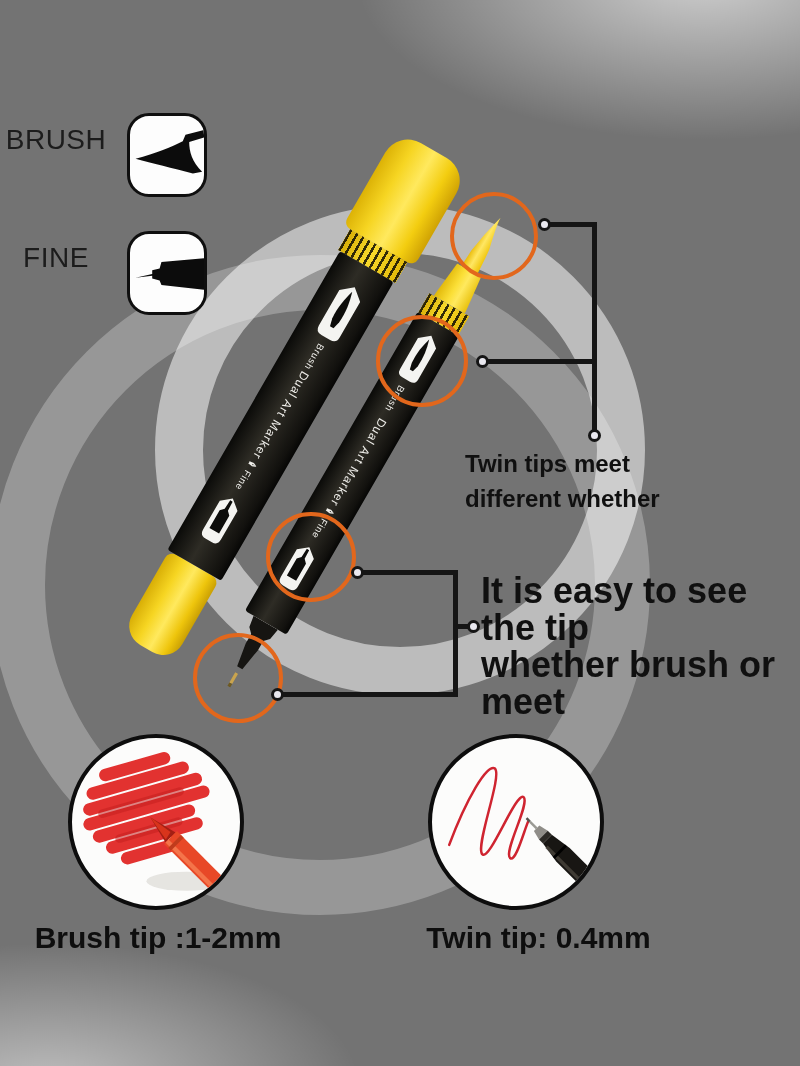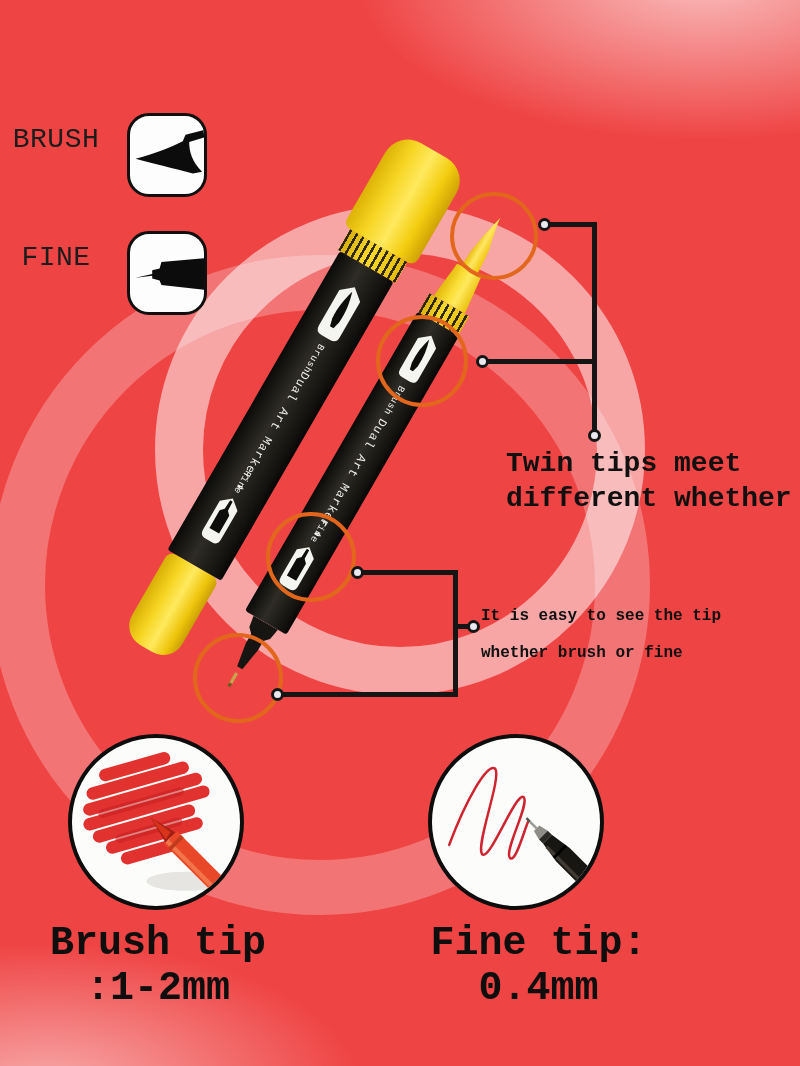--- a/index.html
+++ b/index.html
@@ -1,20 +1,20 @@
 <!DOCTYPE html>
 <html><head>
 <meta charset="utf-8">
 <style>
   * { margin:0; padding:0; box-sizing:border-box; }
   html,body { background:#cfcfd6; }
   .stage {
     position:relative; width:800px; height:1066px; overflow:hidden;
-    background:#ef4444;
-    font-family:Liberation Mono, monospace;
+    background:#737373;
+    font-family:Liberation Sans, sans-serif;
   }
   
   .glow { position:absolute; inset:0; z-index:0;
     background:
       radial-gradient(ellipse 560px 260px at 88% -2%, rgba(255,255,255,.65), transparent 62%),
       radial-gradient(ellipse 520px 240px at 6% 102%, rgba(255,255,255,.55), transparent 60%);
   }
   .bg-ring { position:absolute; border-radius:50%; z-index:0; }
   .bg-ring.a { left:155px; top:205px; width:490px; height:490px; border:48px solid rgba(255,255,255,.52); }
   .bg-ring.b { left:-10px; top:255px; width:660px; height:660px; border:55px solid rgba(255,255,255,.26); }
@@ -68,31 +68,31 @@
   .oring.r2 { left:376px; top:315px; width:92px; height:92px; }
   .oring.r3 { left:266px; top:512px; width:90px; height:90px; }
   .oring.r4 { left:193px; top:633px; width:90px; height:90px; }
 
   
   .cline { position:absolute; background:#151515; z-index:4; }
   .cdot { position:absolute; width:13px; height:13px; border:3.5px solid #151515;
     border-radius:50%; background:#e9e8ef; z-index:4; }
 
   .callout-text { position:absolute; color:#101010; font-weight:bold; z-index:5; }
-  .callout-text.twin { left:506px; top:446px; font-size:28px; line-height:35px; }
-  .callout-text.easy { left:481px; top:598px; font-size:16px; line-height:37px; }
+  .callout-text.twin { left:465px; top:446px; font-size:24px; line-height:35px; }
+  .callout-text.easy { left:481px; top:572px; font-size:36px; line-height:37px; }
 
   
   .sample { position:absolute; width:176px; height:176px; border-radius:50%;
     background:#fcfcfb; border:4px solid #0d0d0d; overflow:hidden; z-index:2; }
   .sample.brush { left:68px;  top:734px; }
   .sample.fine  { left:428px; top:734px; }
   .sample svg { display:block; width:100%; height:100%; }
 
-  .spec { position:absolute; top:921px; text-align:center; font-size:40px;
+  .spec { position:absolute; top:921px; text-align:center; font-size:30px;
     font-weight:bold; color:#0e0e0e; z-index:5; }
   .spec.brush { left:8px;   width:300px; }
   .spec.fine  { left:396px; width:285px; }
 </style>
 </head>
 <body>
 
 <div class="stage">
 
   <div class="glow"></div>
@@ -189,21 +189,21 @@
 
   <div class="cdot" style="left:351px; top:566px"></div>
   <div class="cline" style="left:362px; top:570px; width:96px; height:5px"></div>
   <div class="cdot" style="left:271px; top:688px"></div>
   <div class="cline" style="left:282px; top:692px; width:176px; height:5px"></div>
   <div class="cline" style="left:453px; top:570px; width:5px; height:127px"></div>
   <div class="cline" style="left:458px; top:624px; width:12px; height:5px"></div>
   <div class="cdot" style="left:467px; top:620px"></div>
   <div class="callout-text easy">
     <div>It is easy to see the tip</div>
-    <div>whether brush or fine</div>
+    <div>whether brush or meet</div>
   </div>
 
   <div class="sample brush">
     <svg viewBox="0 0 176 176">
       <g transform="rotate(-16 80 80)" stroke="#e23230" stroke-width="13" stroke-linecap="round">
         <line x1="48" y1="28" x2="112" y2="28"></line>
         <line x1="30" y1="43" x2="128" y2="43"></line>
         <line x1="22" y1="58" x2="138" y2="58"></line>
         <line x1="18" y1="73" x2="142" y2="73"></line>
         <line x1="24" y1="88" x2="122" y2="88"></line>
@@ -234,15 +234,15 @@
         <path d="M-4,15 L4,15 L6.5,25 L-6.5,25 Z" fill="#8f8d88"></path>
         <rect x="-6.5" y="25" width="13" height="6" fill="#2c2a26"></rect>
         <path d="M-6.5,31 L6.5,31 L10,54 L10,110 L-10,110 L-10,54 Z" fill="#181613"></path>
         <rect x="-8" y="36" width="3.4" height="70" fill="#4a453d" opacity="0.8"></rect>
         <rect x="-9" y="48" width="18" height="3" fill="#000"></rect>
       </g>
     </svg>
   </div>
 
   <div class="spec brush">Brush tip :1-2mm</div>
-  <div class="spec fine">Fine tip: 0.4mm</div>
+  <div class="spec fine">Twin tip: 0.4mm</div>
 
 </div>
 
 </body></html>

